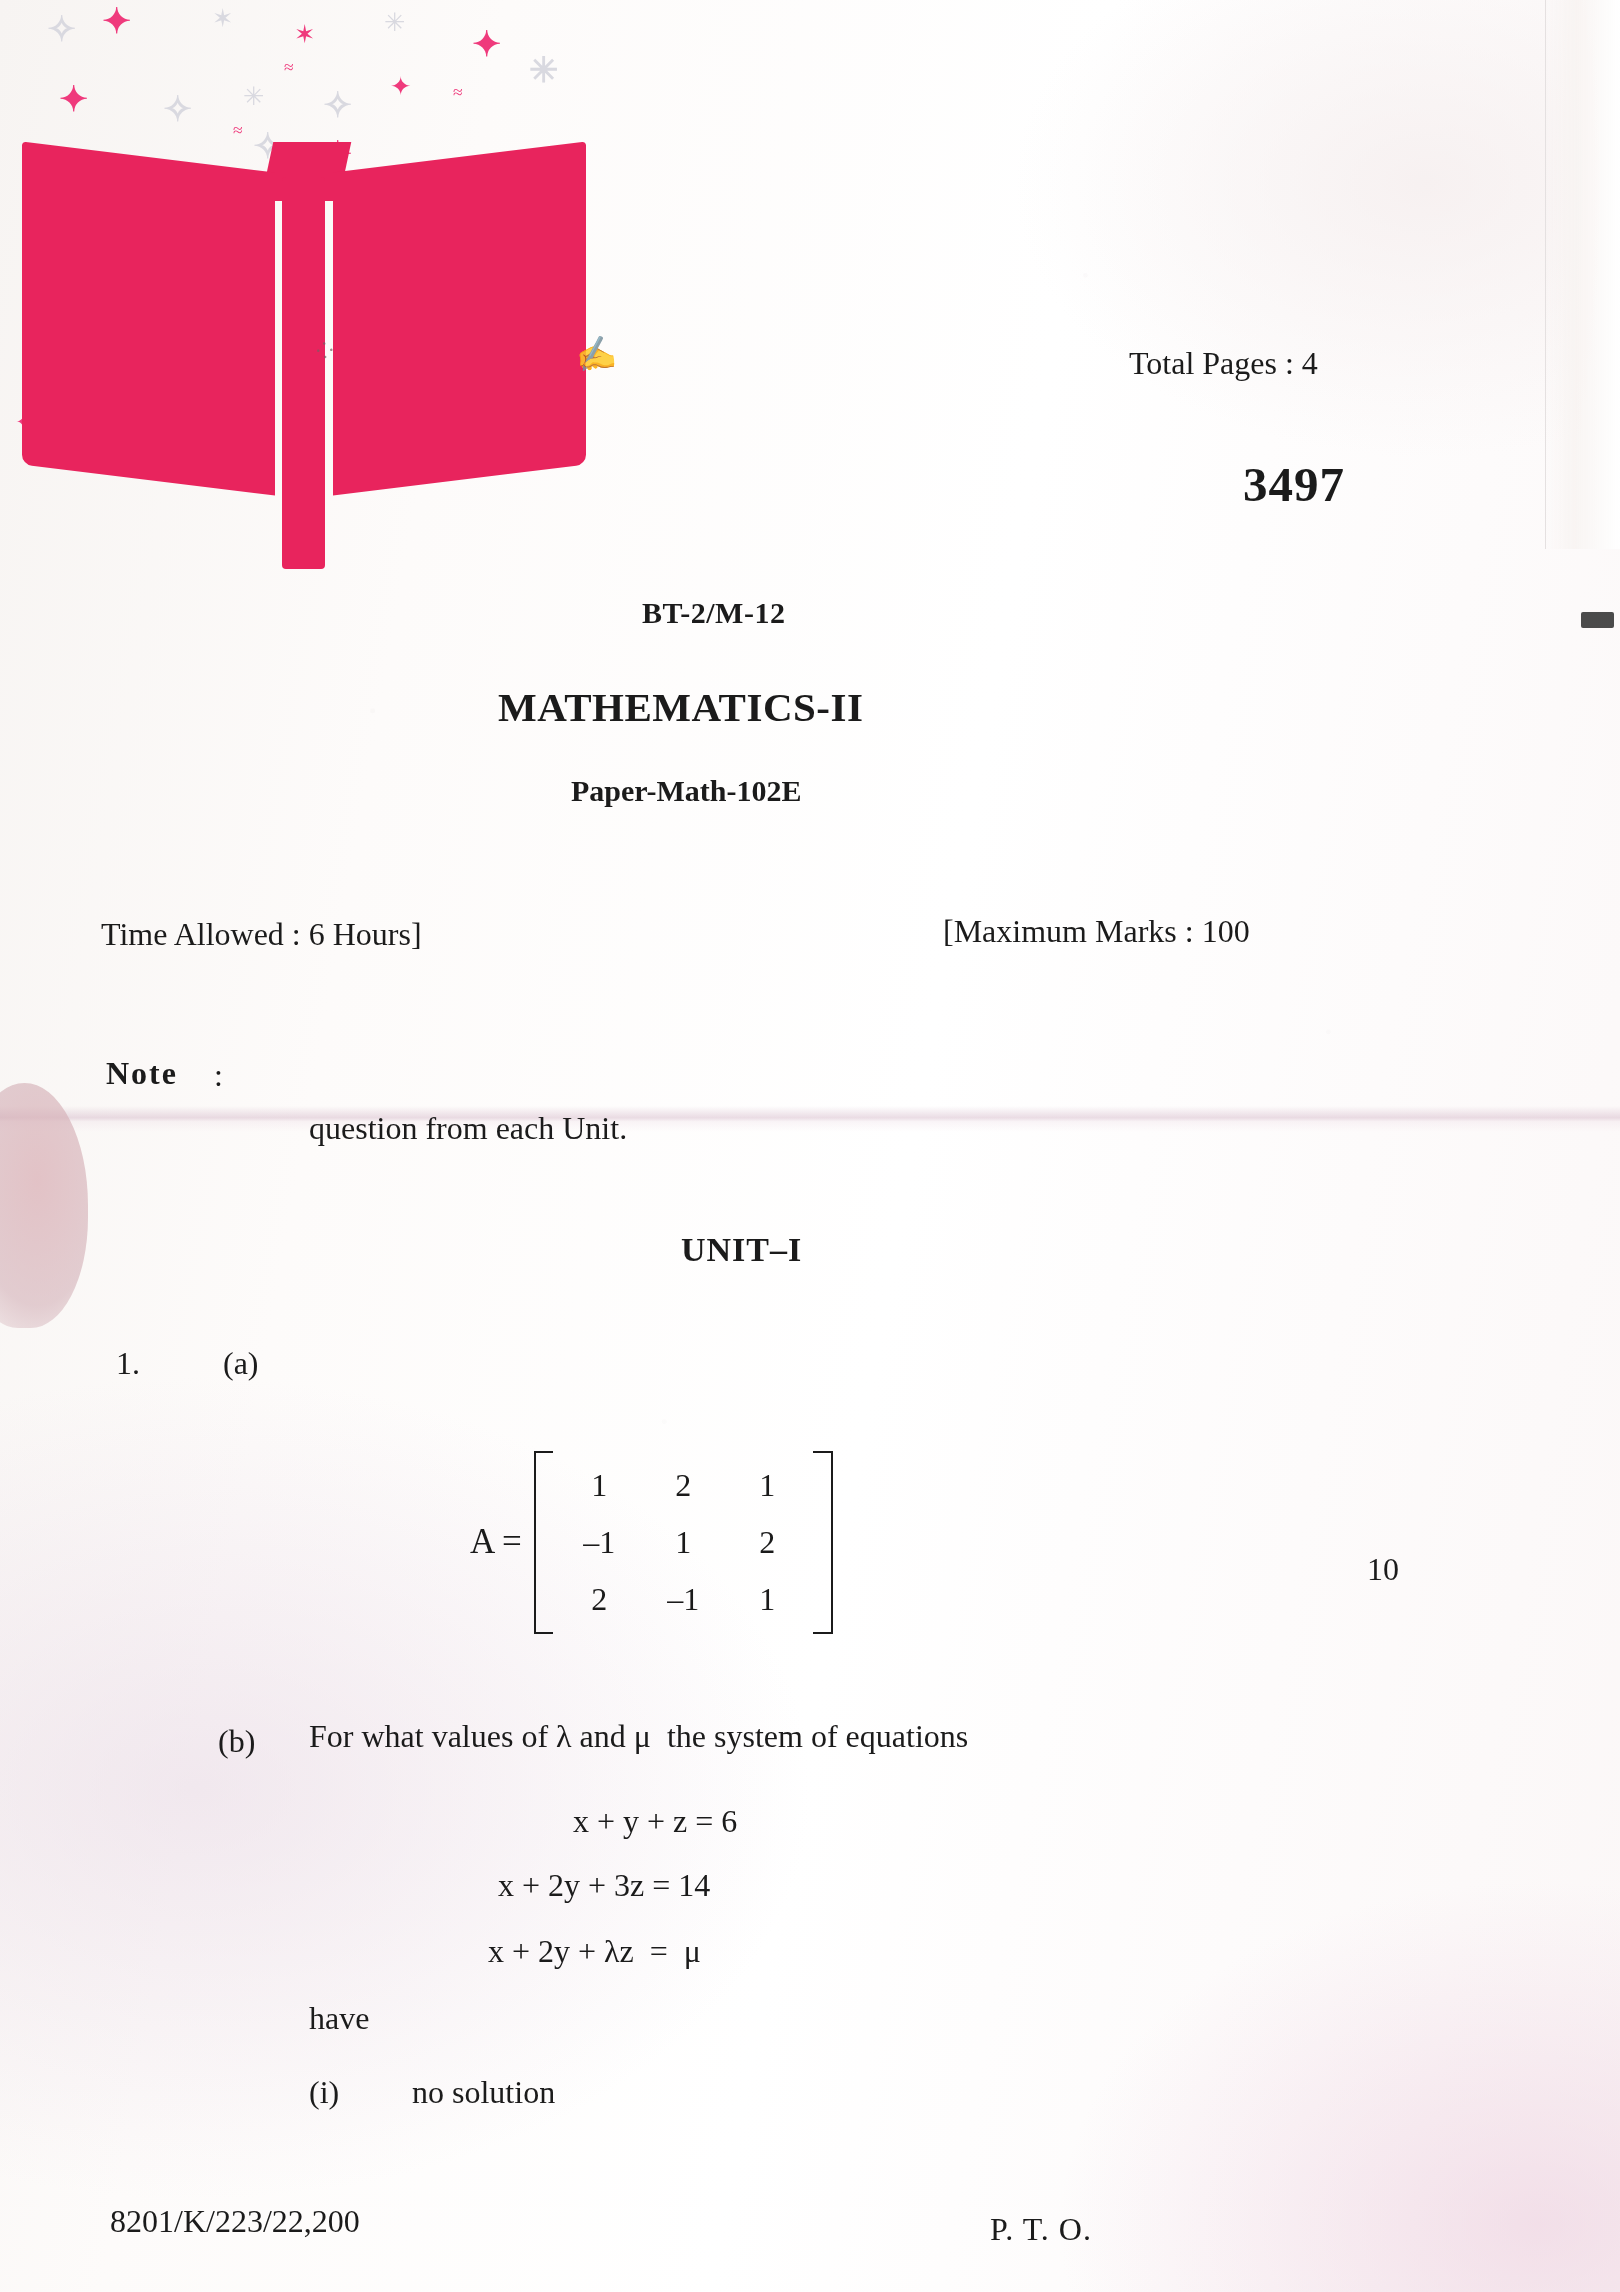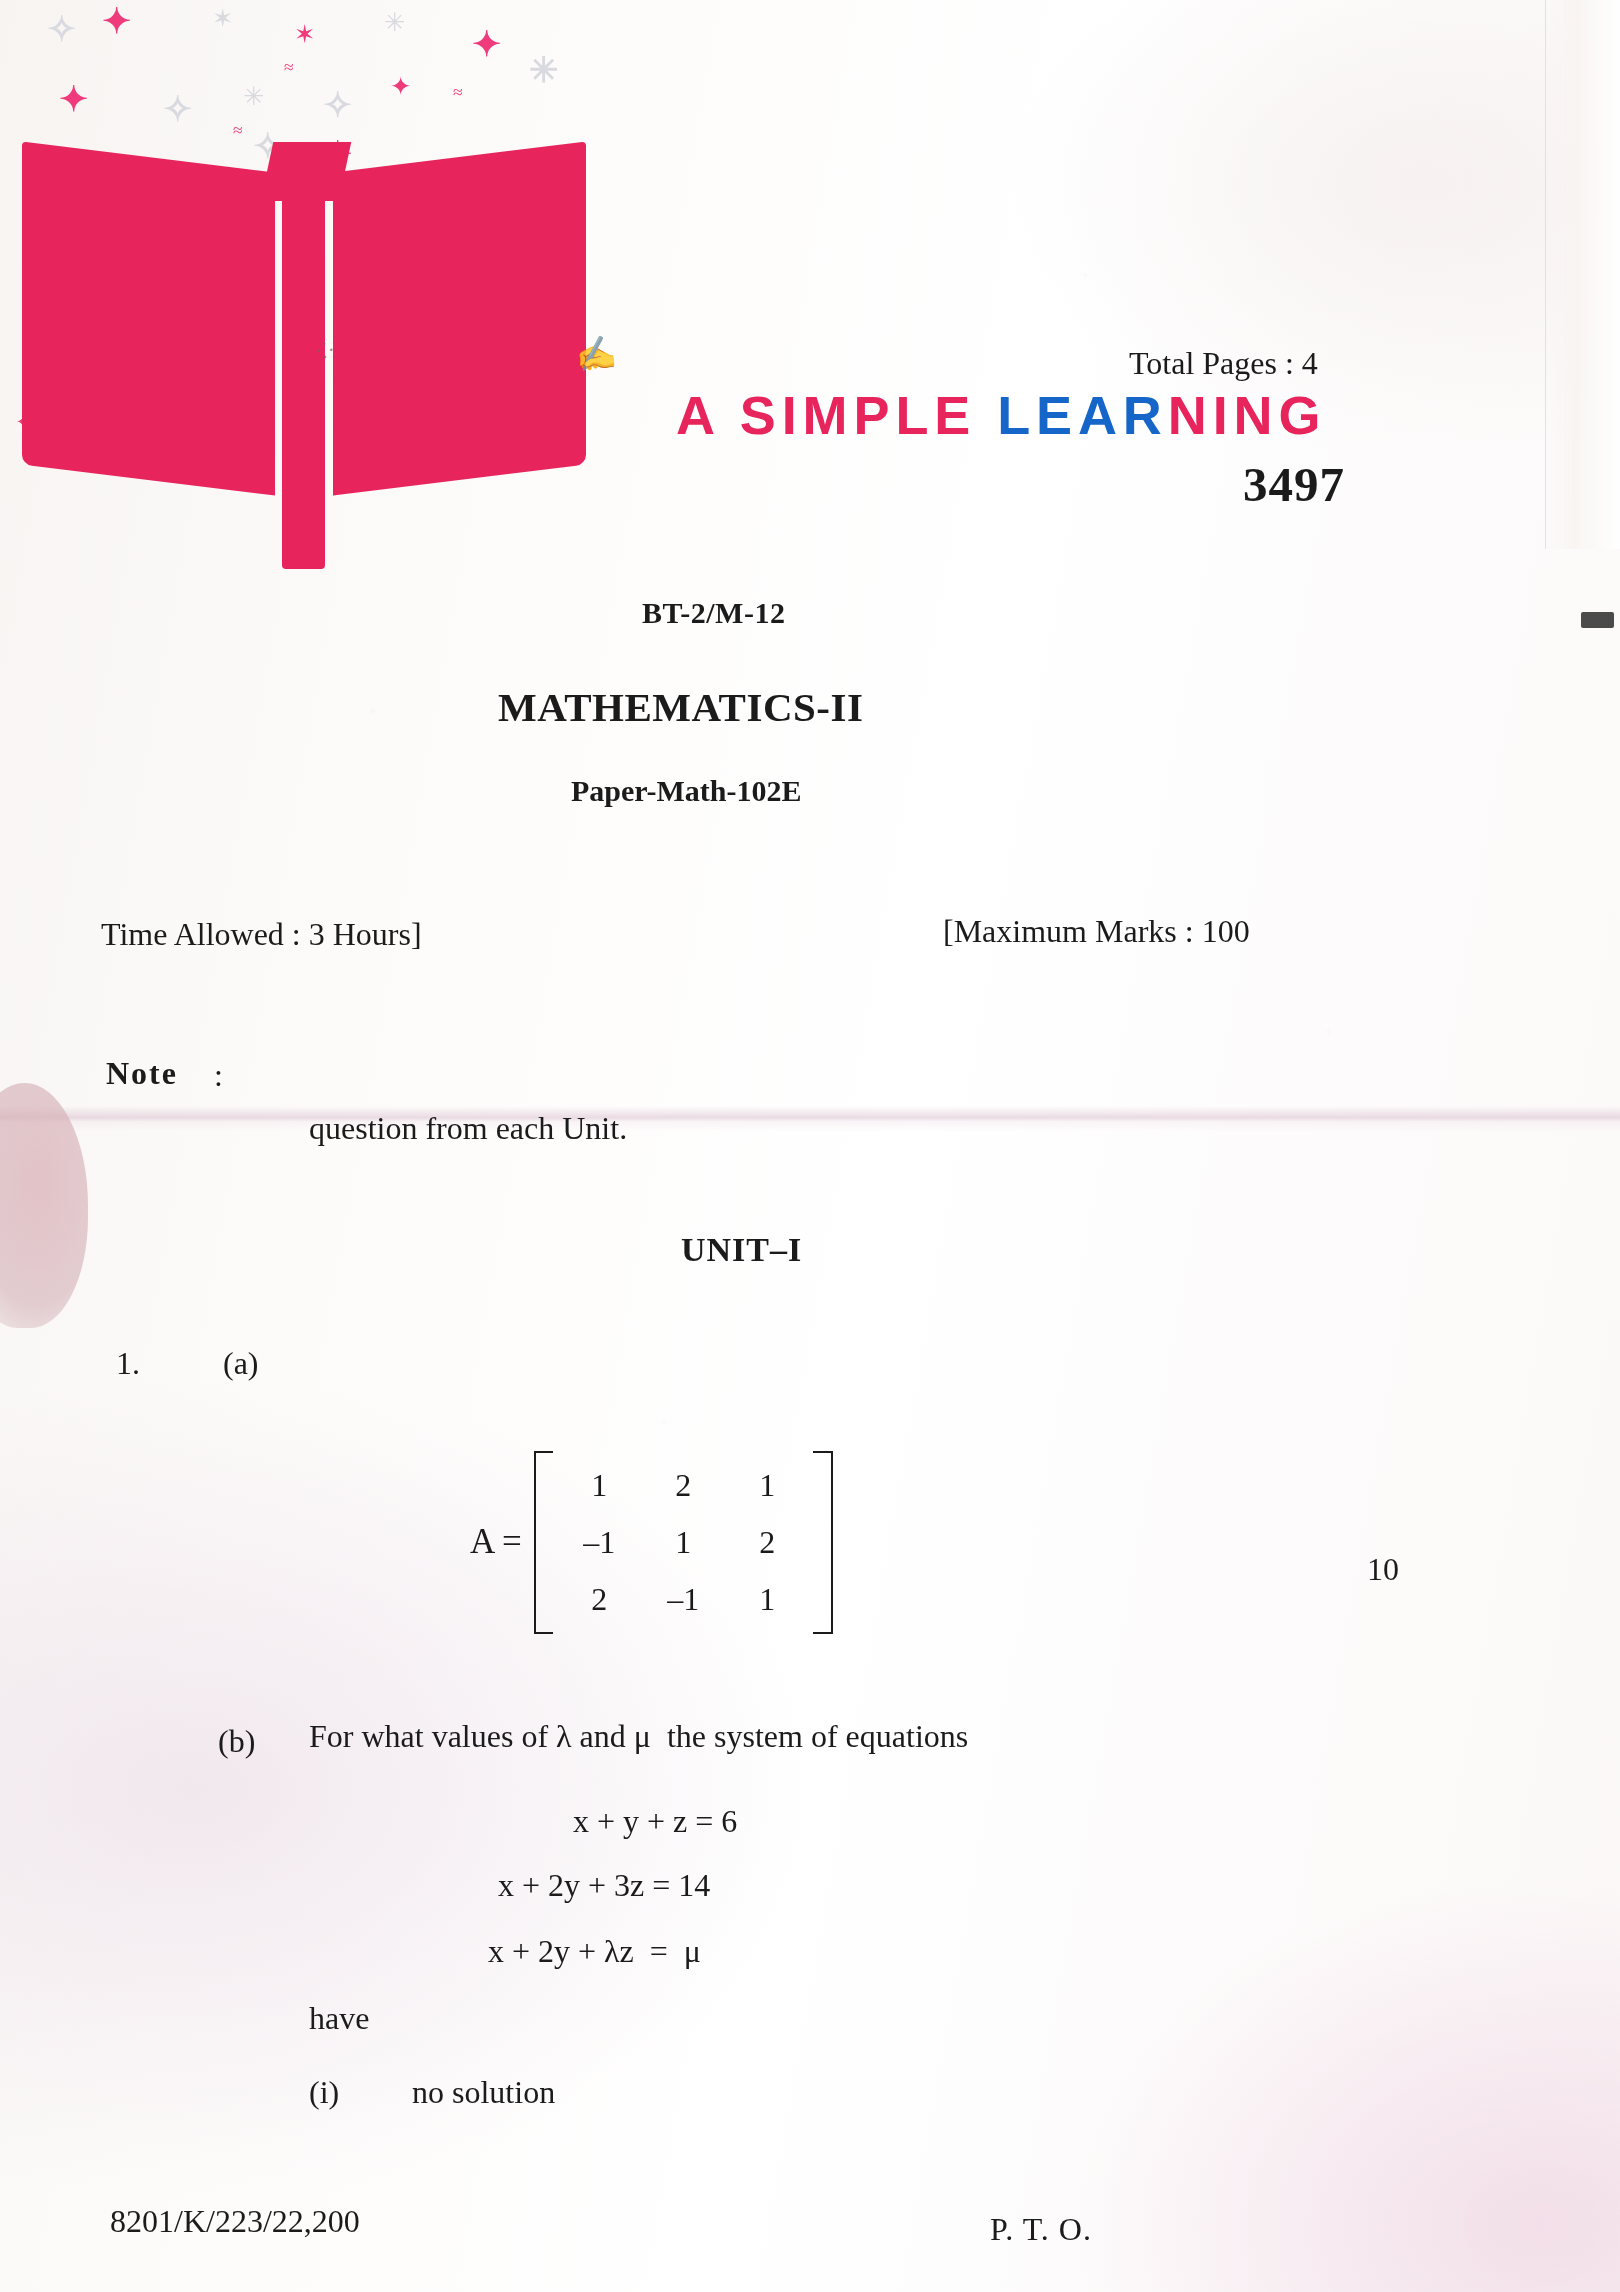--- a/index.html
+++ b/index.html
@@ -278,31 +278,30 @@
     <div class="pagecurl"></div>
     <div class="leaf leaf-l"></div>
     <div class="leaf leaf-r"></div>
     <div class="leaf spine"></div>
   </div>
 
   <div class="small-mark">⁘</div>
   <div class="stamp">✍</div>
 
 
-  <div class="tagline"><span class="w1">A SIMPLE</span> <span class="w2">LEAR</span><span class="w3">NING</span></div>
 </div>
 
 <div class="doc">
 
   <div class="t total-pages">Total Pages : 4</div>
   <div class="t code">3497</div>
   <div class="t bt">BT-2/M-12</div>
   <div class="t subject">MATHEMATICS-II</div>
   <div class="t paper">Paper-Math-102E</div>
-  <div class="t time">Time Allowed : 3 Hours]</div>
+  <div class="t time">Time Allowed : 6 Hours]</div>
   <div class="t marks">[Maximum Marks : 100</div>
 
   <div class="t note-label">Note</div>
   <div class="t note-colon">:</div>
   <div class="t note-l2">question from each Unit.</div>
 
   <div class="t unit">UNIT–I</div>
 
   <div class="t q1-num">1.</div>
   <div class="t q1-a">(a)</div>

